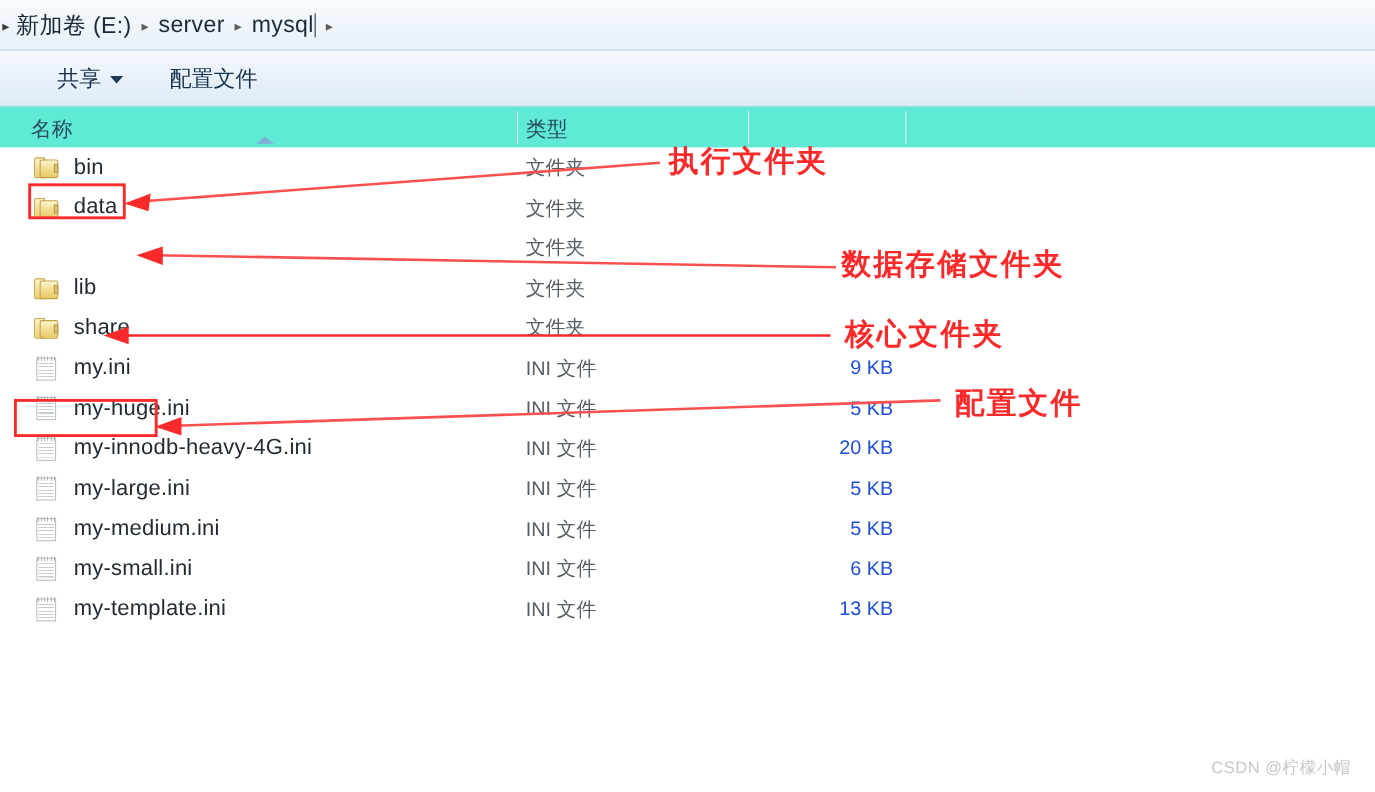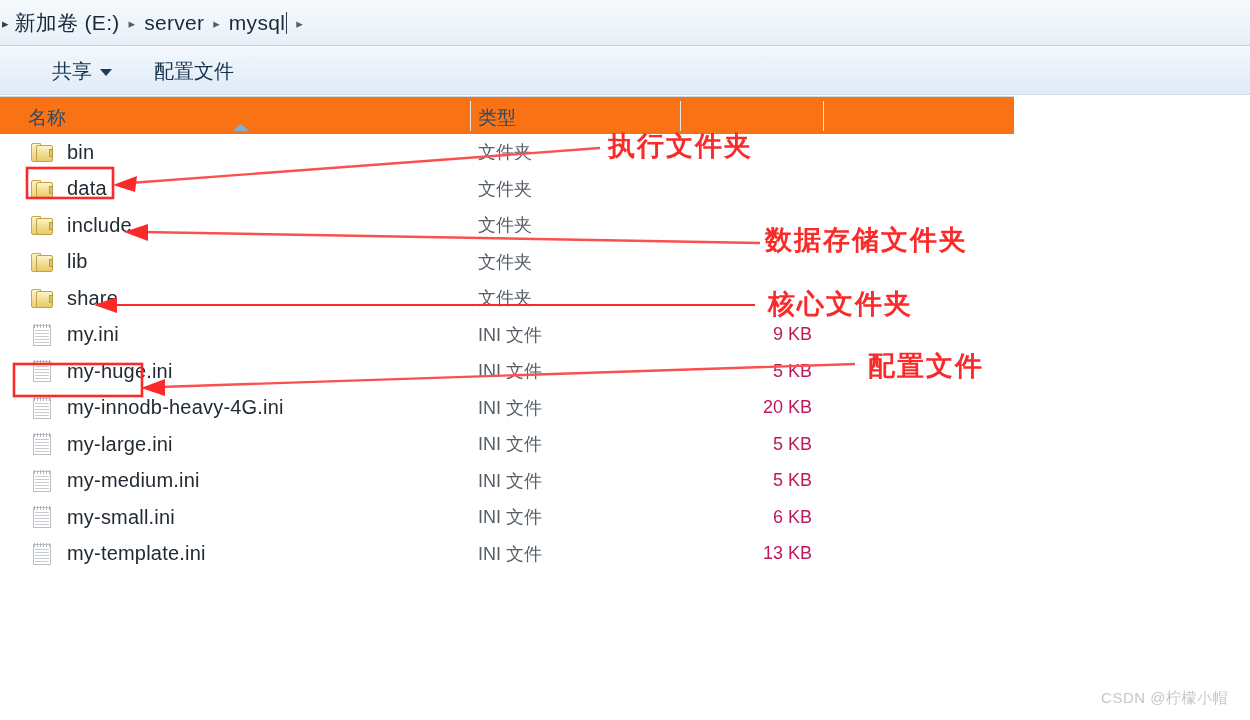--- a/index.html
+++ b/index.html
@@ -97,23 +97,23 @@
     border-left: 6px solid transparent;
     border-right: 6px solid transparent;
     border-top: 7px solid #1e3b57;
     margin-top: 3px;
   }
 
   
   .colheader {
     position: absolute;
     left: 0; top: 96px;
-    width: 1014px;
+    width: 1250px;
     height: 38px;
-    background: #f97316;
+    background: #5eead4;
     border-top: 1px solid #c9d9e6;
     box-sizing: border-box;
     font-family: Liberation Mono, monospace;
   }
   .colheader .sep {
     position: absolute;
     top: 4px;
     width: 1px;
     height: 30px;
     background: #dfe8ef;
@@ -171,21 +171,21 @@
   .cell-size {
     position: absolute;
     left: 690px;
     width: 122px;
     top: 0;
     height: 36.5px;
     display: flex;
     align-items: center;
     justify-content: flex-end;
     font-size: 18px;
-    color: #be185d;
+    color: #1d4ed8;
   }
 
   
   .ico {
     width: 26px;
     height: 24px;
     position: relative;
     flex: 0 0 auto;
   }
   .ico.folder .back {
@@ -328,52 +328,44 @@
             <i class="front"></i>
             <i class="tab"></i>
           </span>
         <span class="nm">data</span>
       </div>
       <div class="cell-type">文件夹</div>
       <div class="cell-size"></div>
     </div>
 
     <div class="row">
+      <div class="cell-type">文件夹</div>
+      <div class="cell-size"></div>
+    </div>
+
+    <div class="row">
       <div class="cell-name">
         <span class="ico folder">
             <i class="back"></i>
             <i class="front"></i>
             <i class="tab"></i>
           </span>
-        <span class="nm">include</span>
+        <span class="nm">lib</span>
       </div>
       <div class="cell-type">文件夹</div>
       <div class="cell-size"></div>
     </div>
 
     <div class="row">
       <div class="cell-name">
         <span class="ico folder">
             <i class="back"></i>
             <i class="front"></i>
             <i class="tab"></i>
           </span>
-        <span class="nm">lib</span>
-      </div>
-      <div class="cell-type">文件夹</div>
-      <div class="cell-size"></div>
-    </div>
-
-    <div class="row">
-      <div class="cell-name">
-        <span class="ico folder">
-            <i class="back"></i>
-            <i class="front"></i>
-            <i class="tab"></i>
-          </span>
         <span class="nm">share</span>
       </div>
       <div class="cell-type">文件夹</div>
       <div class="cell-size"></div>
     </div>
 
     <div class="row">
       <div class="cell-name">
         <span class="ico doc">
             <i class="page"></i>

